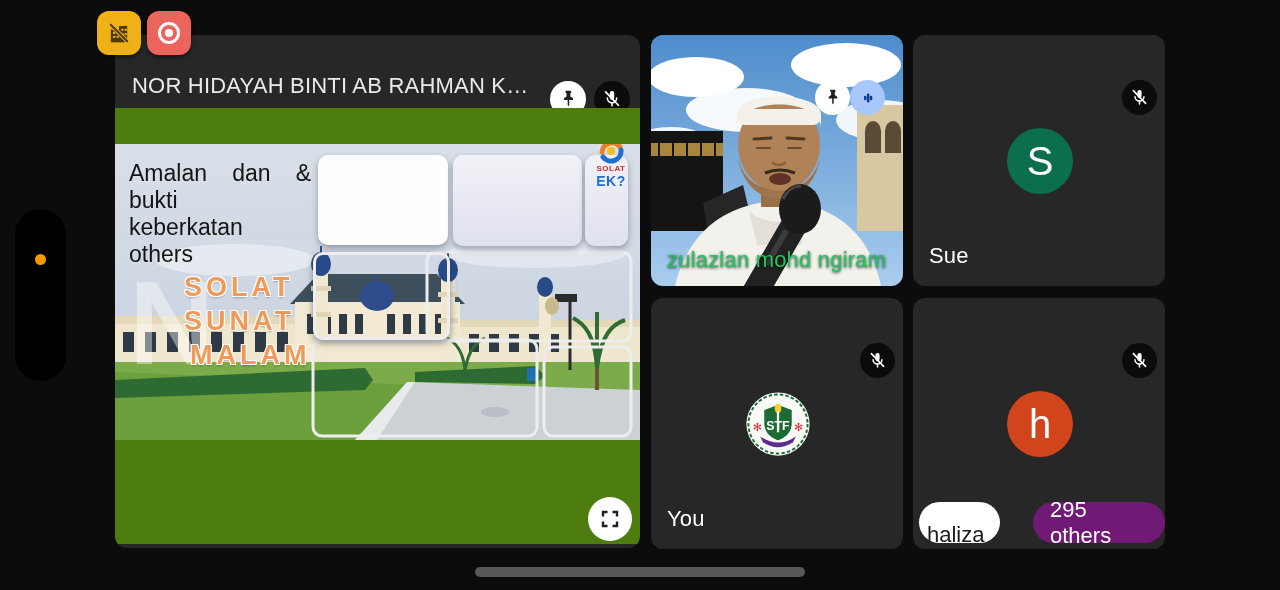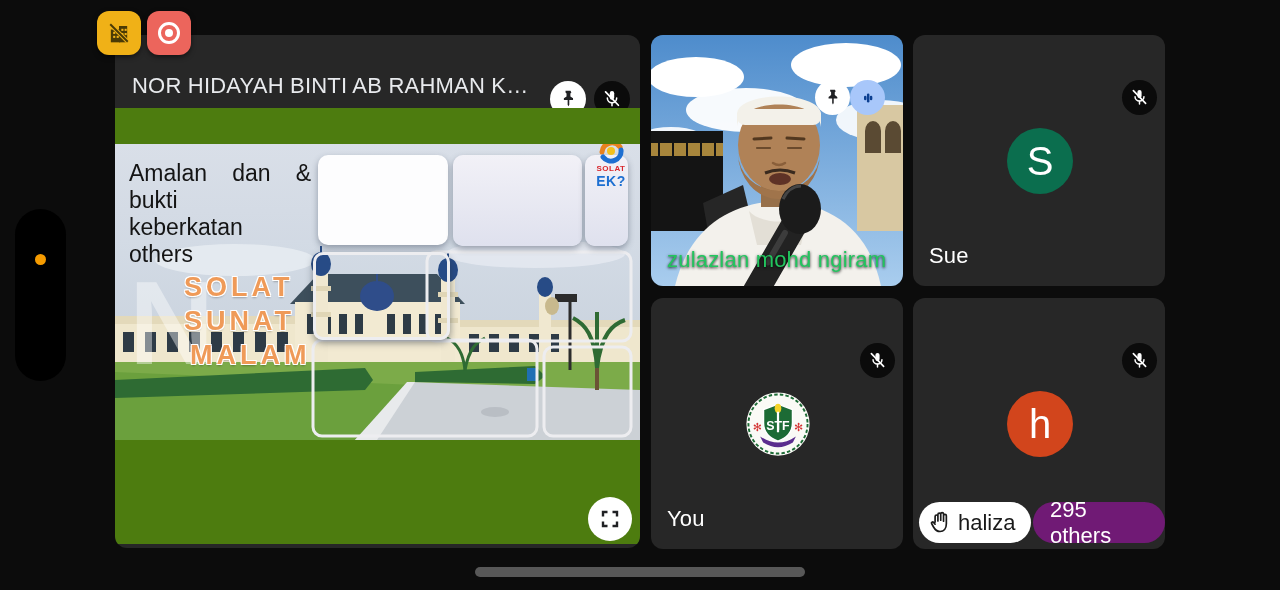--- a/index.html
+++ b/index.html
@@ -37,21 +37,21 @@
   #tile-speaker { left:651px; top:35px; width:252px; height:251px; background:#1d2b3a; }
   #tile-sue { left:913px; top:35px; width:252px; height:251px; }
   #tile-you { left:651px; top:298px; width:252px; height:251px; }
   #tile-haliza { left:913px; top:298px; width:252px; height:251px; }
 
   .avatar { position:absolute; left:94px; top:93px; width:66px; height:66px; border-radius:50%;
             display:flex; align-items:center; justify-content:center; color:#fff; font-size:40px; }
   .name-bottom { bottom:15px; }
 
   .pill { position:absolute; height:41px; border-radius:21px; display:flex; align-items:center; }
-  #haliza-pill { left:6px; bottom:6px; background:#fff; padding:0 16px 0 8px; gap:4px; }
+  #haliza-pill { left:6px; bottom:6px; background:#fff; padding:0 16px 0 8px; gap:20px;flex-direction:column; }
   #haliza-pill span { color:#1a1a1a; font-size:22px; }
   #others-pill { left:120px; bottom:6px; background:#701a75; padding:0 17px; }
   #others-pill span { color:#fff; font-size:22px; }
 
   
   .fab { position:absolute; width:44px; height:44px; border-radius:12px; display:flex; align-items:center; justify-content:center; box-shadow:0 2px 5px rgba(0,0,0,.5); }
   #fab-yellow { left:97px; top:11px; background:#f0b117; }
   #fab-red { left:147px; top:11px; background:#ec655c; }
   #side-pill { position:absolute; left:15px; top:209px; width:51px; height:172px; background:#000; border-radius:26px; }
   #side-dot { position:absolute; left:20px; top:45px; width:11px; height:11px; border-radius:50%; background:#f59b00; }

